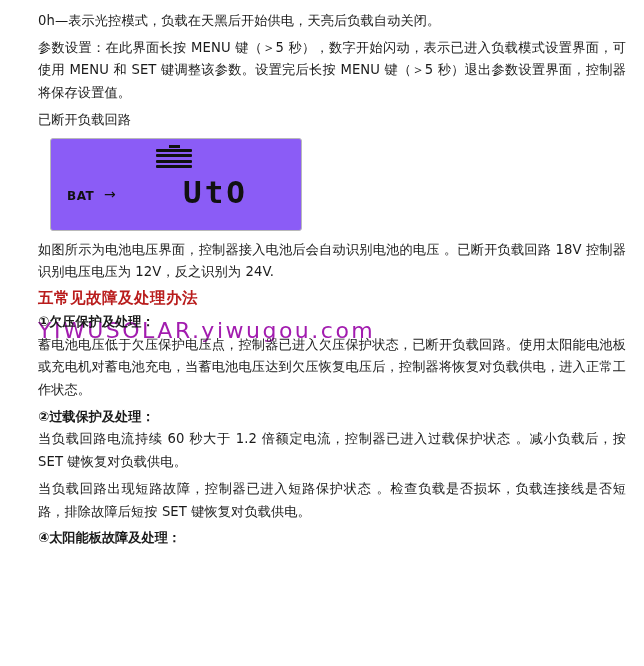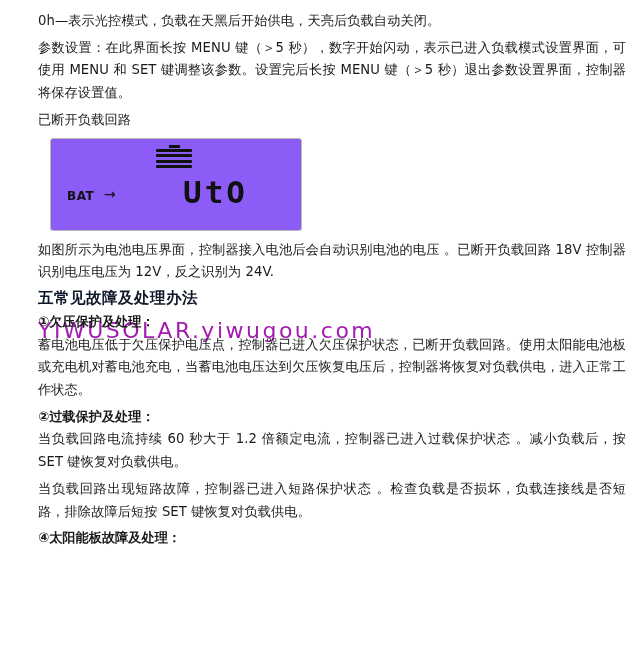--- a/index.html
+++ b/index.html
@@ -94,21 +94,21 @@
     letter-spacing: 3px;
     color: #111;
     line-height: 1;
     margin-left: 40px;
   }
   .section-title {
     font-size: 15.5px;
     font-weight: bold;
     margin: 2px 0 2px 0;
     letter-spacing: 0.5px;
-    color: #0f172a;
+    color: #b91c1c;
   }
   .watermark {
     position: absolute;
     left: 38px;
     top: 318px;
     font-size: 22px;
     letter-spacing: 2.5px;
     color: #a21caf;
     font-family: "DejaVu Sans", "Liberation Sans", sans-serif;
     white-space: nowrap;

